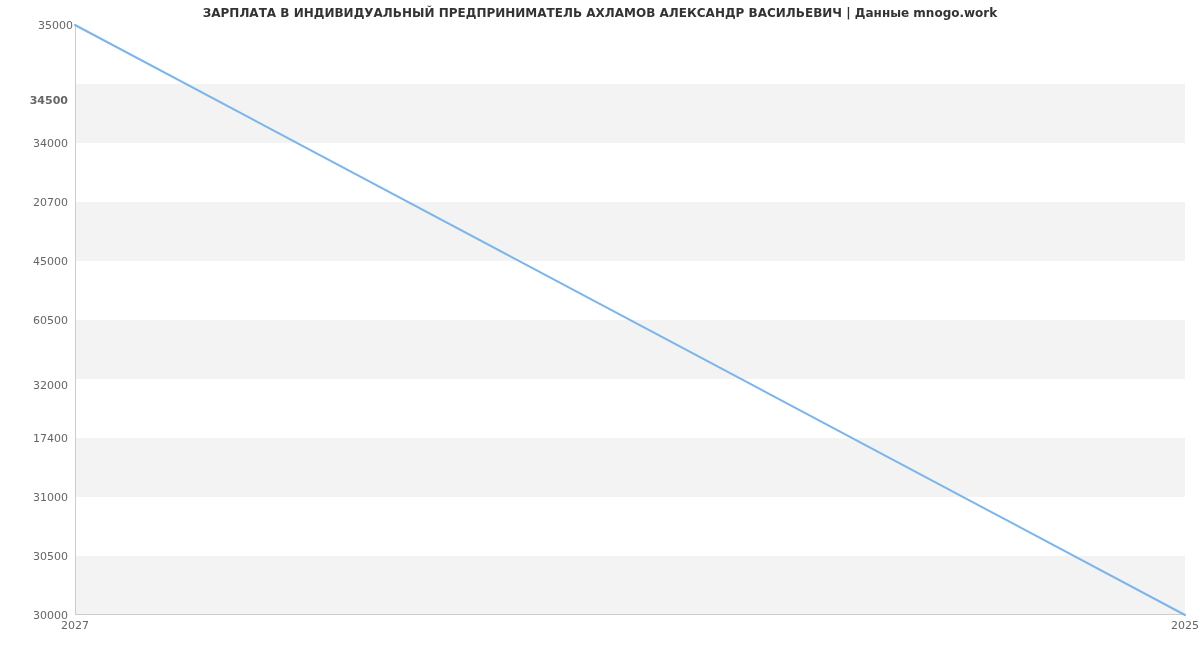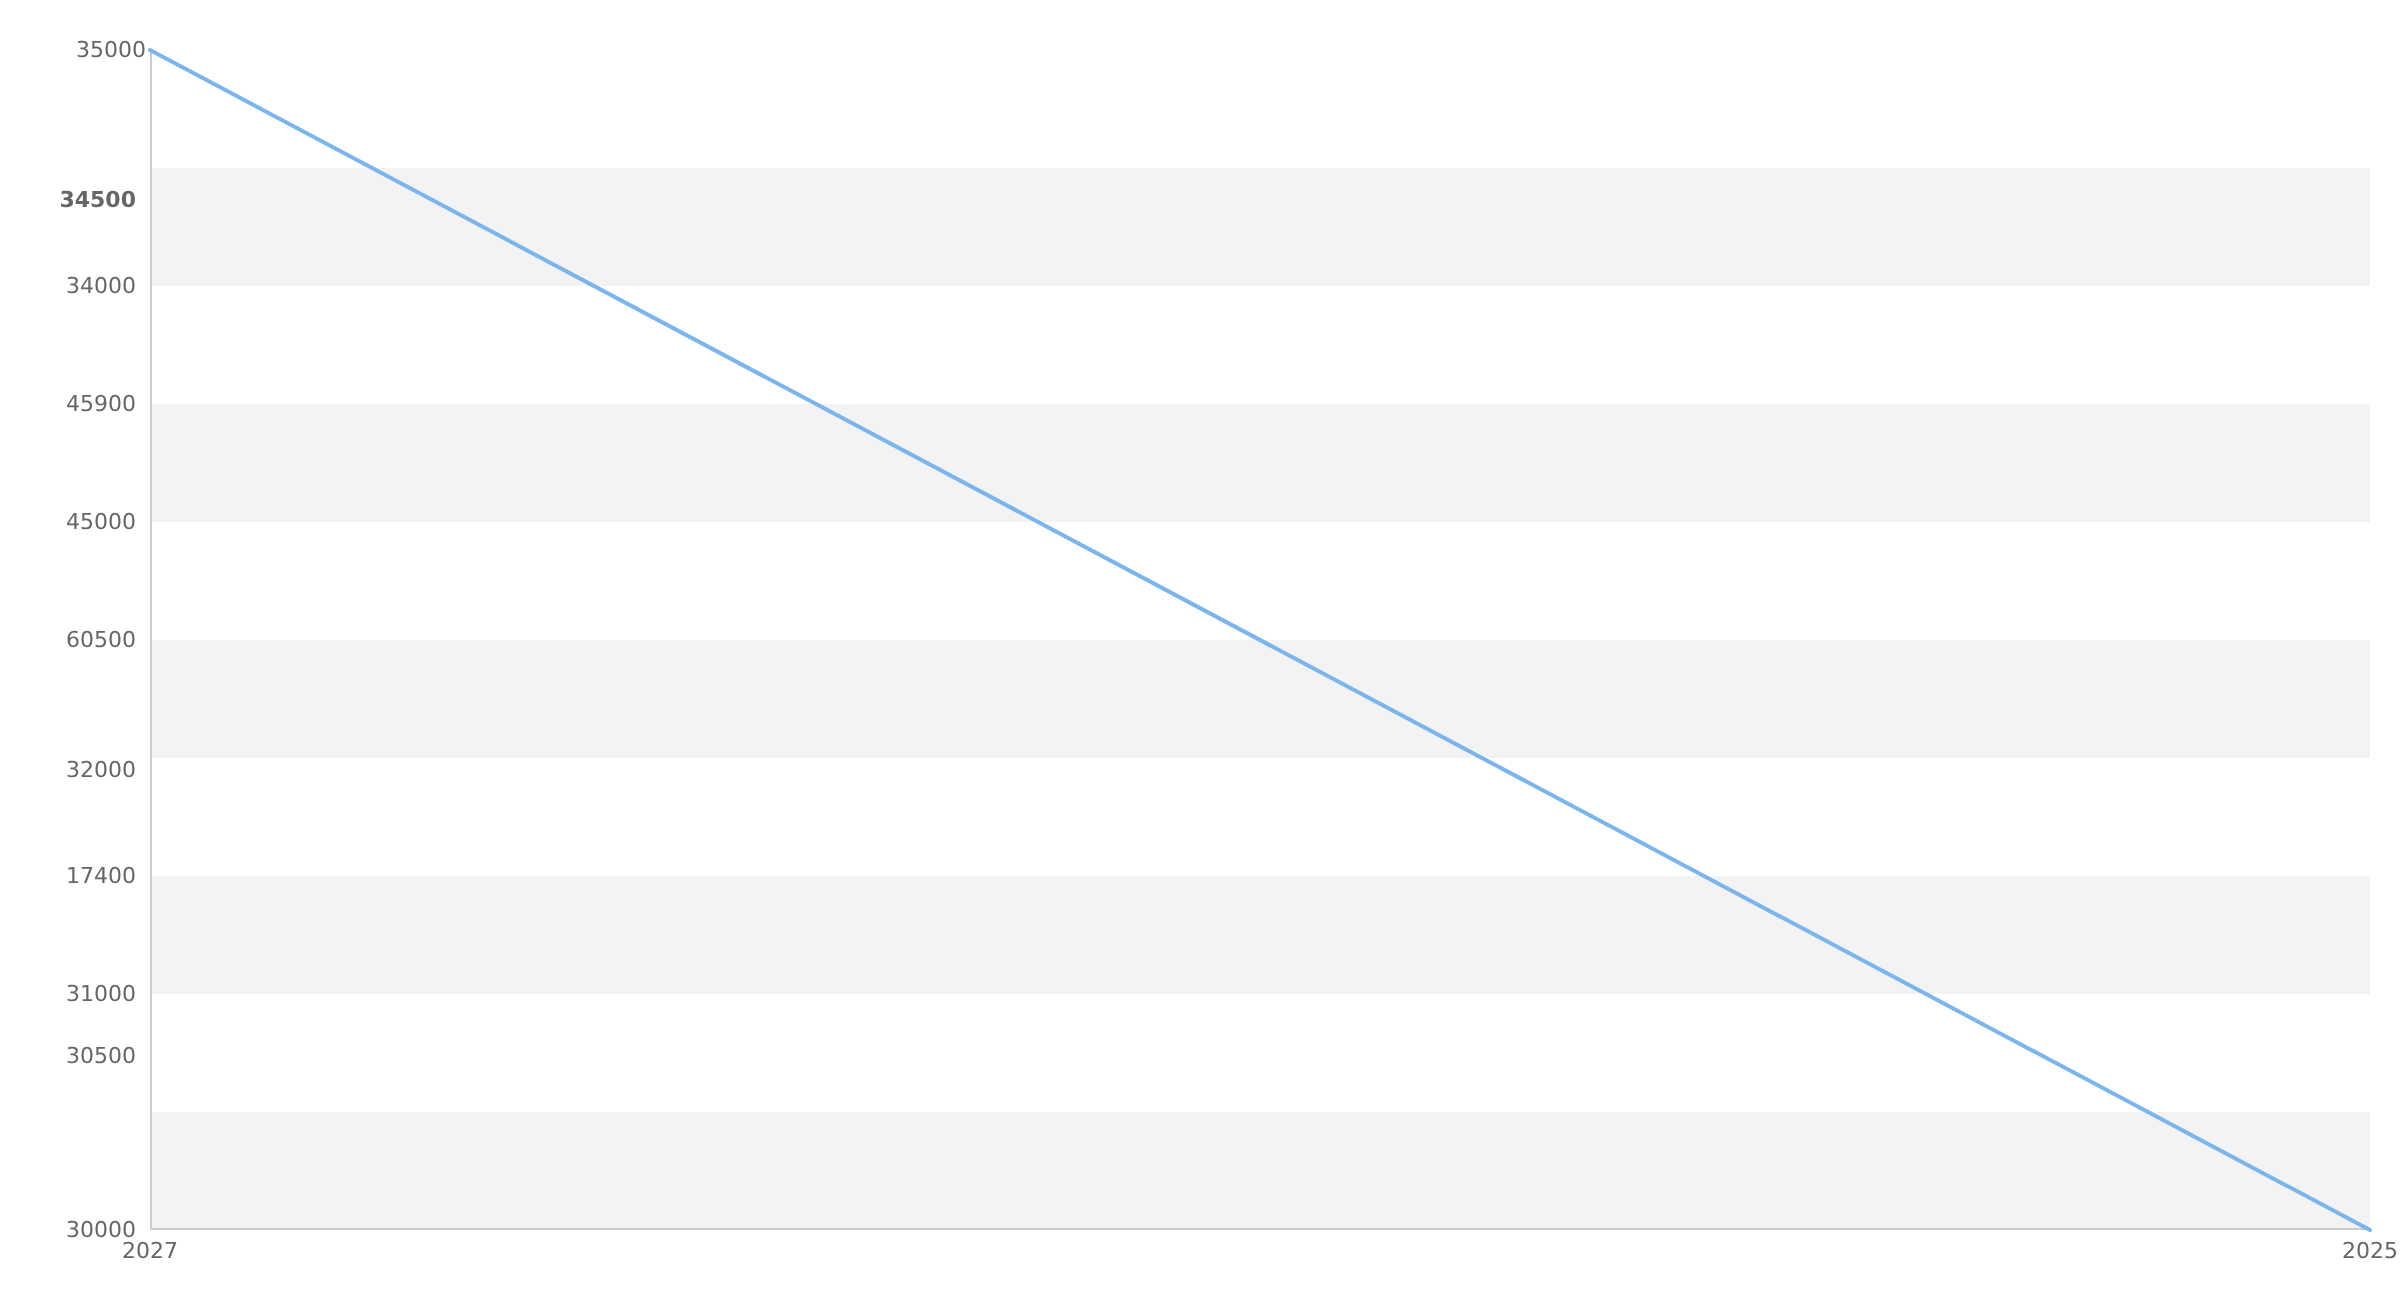--- a/index.html
+++ b/index.html
@@ -72,39 +72,40 @@
     stroke: #7cb5ec;
     stroke-width: 2;
     stroke-linejoin: round;
     stroke-linecap: round;
   }
 </style>
 </head>
 <body>
 
 <div class="chart-wrap">
+  <div class="title">ЗАРПЛАТА В ИНДИВИДУАЛЬНЫЙ ПРЕДПРИНИМАТЕЛЬ АХЛАМОВ АЛЕКСАНДР ВАСИЛЬЕВИЧ | Данные mnogo.work</div>
 
   <div class="plot" id="plot">
       <div class="band" style="top: 59px; height: 59px;"></div>
       <div class="band" style="top: 177px; height: 59px;"></div>
       <div class="band" style="top: 295px; height: 59px;"></div>
       <div class="band" style="top: 413px; height: 59px;"></div>
       <div class="band" style="top: 531px; height: 59px;"></div>
     <div class="axis-line y-axis"></div>
     <div class="axis-line x-axis"></div>
     <svg class="line-layer" id="lineLayer" viewBox="0 0 1110 590" preserveAspectRatio="none">
       <path id="seriesPath" class="series-path" d="M0.00 0.00 L1110.00 590.00" style="stroke: rgb(124, 181, 236);"></path>
     </svg>
   </div>
 <div class="ytick" style="top: 615px; left: 8px;">30000</div>
-    <div class="ytick" style="top: 528px; left: 8px;">30500</div>
+    <div class="ytick" style="top: 556px; left: 8px;">30500</div>
     <div class="ytick" style="top: 497px; left: 8px;">31000</div>
     <div class="ytick" style="top: 438px; left: 8px;">17400</div>
     <div class="ytick" style="top: 385px; left: 8px;">32000</div>
     <div class="ytick" style="top: 320px; left: 8px;">60500</div>
     <div class="ytick" style="top: 261px; left: 8px;">45000</div>
-    <div class="ytick" style="top: 202px; left: 8px;">45900</div>
+    <div class="ytick" style="top: 202px; left: 8px;">20700</div>
     <div class="ytick" style="top: 143px; left: 8px;">34000</div>
     <div class="ytick" style="top: 100px; left: 8px; font-weight: bold;">34500</div>
     <div class="ytick" style="top: 25px; left: 13px;">35000</div>
     <div class="xtick" style="left: 75px;">2027</div>
     <div class="xtick" style="left: 1185px;">2025</div>
   </div>
 
 </body></html>

